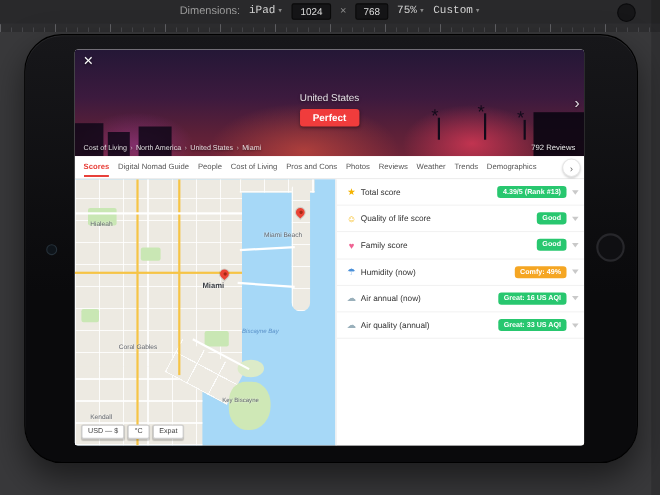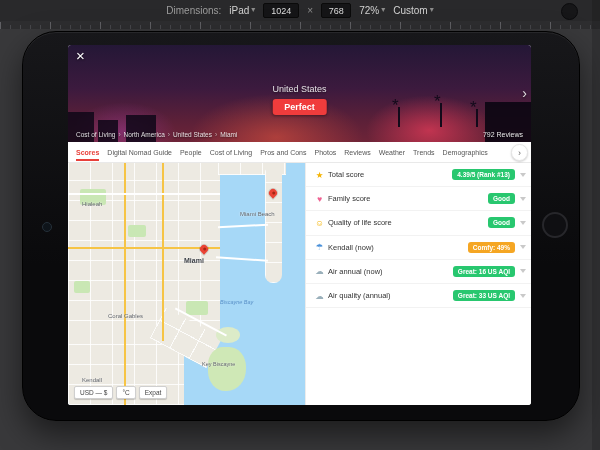--- a/index.html
+++ b/index.html
@@ -4,21 +4,21 @@
 <style>
   html,body{margin:0;padding:0;width:600px;height:450px;overflow:hidden;background:#39393b;
     font-family:"Liberation Sans","DejaVu Sans",sans-serif;}
   #stage{position:relative;width:600px;height:450px;overflow:hidden;}
 
   
   .toolbar{position:absolute;left:0;top:0;width:600px;height:21px;background:#29292b;
     border-bottom:1px solid #1c1c1e;display:flex;align-items:center;justify-content:center;
     gap:8px;font-size:10px;color:#b9b9b9;}
   .dim-label{color:#9c9c9c;text-align:right;}
-  .dd{color:#d2d2d2;cursor:default;display:inline-flex;gap:2px;}
+  .dd{color:#d2d2d2;cursor:default;display:inline-flex;gap:2px;font-family:Liberation Mono, monospace;}
   .dd .caret{font-size:8px;color:#8b8b8b;}
   .size-input{width:34px;height:13px;background:#151517;border:1px solid #0a0a0a;border-radius:2px;
     color:#ddd;font-size:9px;text-align:center;font-family:"Liberation Sans","DejaVu Sans",sans-serif;padding:0;}
   .times{color:#8b8b8b;}
   .tb-circle{position:absolute;right:22px;top:3px;width:15px;height:15px;border-radius:50%;
     background:#161618;border:1px solid #0b0b0d;}
   .edge-strip{position:absolute;right:0;top:0;width:8px;height:450px;background:rgba(0,0,0,.14);}
 
   
   .ruler{position:absolute;left:0;top:21px;width:600px;height:8px;background:#2e2e30;
@@ -133,21 +133,21 @@
   <div class="toolbar">
     <span class="dim-label">Dimensions:</span>
     <span class="dd">
       <span>iPad</span>
       <span class="caret">▾</span>
     </span>
     <input class="size-input" value="1024" style="">
     <span class="times">×</span>
     <input class="size-input" style="width: 28px;" value="768">
     <span class="dd">
-      <span>72%</span>
+      <span>75%</span>
       <span class="caret">▾</span>
     </span>
     <span class="dd">
       <span>Custom</span>
       <span class="caret">▾</span>
     </span>
     <span class="tb-circle"></span>
   </div>
 
   <div class="ruler"></div>
@@ -247,44 +247,44 @@
       <div class="srow">
         <span class="ricon icon-trophy"></span>
         <span class="rlabel">Total score</span>
         <span class="badge" data-variant="green">
             <span>4.39/5 (Rank #13)</span>
           </span>
         <span class="row-chev"></span>
       </div>
 
       <div class="srow">
+        <span class="ricon icon-smile"></span>
+        <span class="rlabel">Quality of life score</span>
+        <span class="badge" data-variant="green">
+            <span>Good</span>
+          </span>
+        <span class="row-chev"></span>
+      </div>
+
+      <div class="srow">
         <span class="ricon icon-family"></span>
         <span class="rlabel">Family score</span>
         <span class="badge" data-variant="green">
             <span>Good</span>
           </span>
         <span class="row-chev"></span>
       </div>
 
-      <div class="srow">
-        <span class="ricon icon-smile"></span>
-        <span class="rlabel">Quality of life score</span>
-        <span class="badge" data-variant="green">
-            <span>Good</span>
-          </span>
-        <span class="row-chev"></span>
-      </div>
-
 
 
 
 
       <div class="srow">
         <span class="ricon icon-humid"></span>
-        <span class="rlabel">Kendall (now)</span>
+        <span class="rlabel">Humidity (now)</span>
         <span class="badge" data-variant="yellow">
             <span>Comfy: 49%</span>
           </span>
         <span class="row-chev"></span>
       </div>
 
       <div class="srow">
         <span class="ricon icon-air"></span>
         <span class="rlabel">Air annual (now)</span>
         <span class="badge" data-variant="green">

